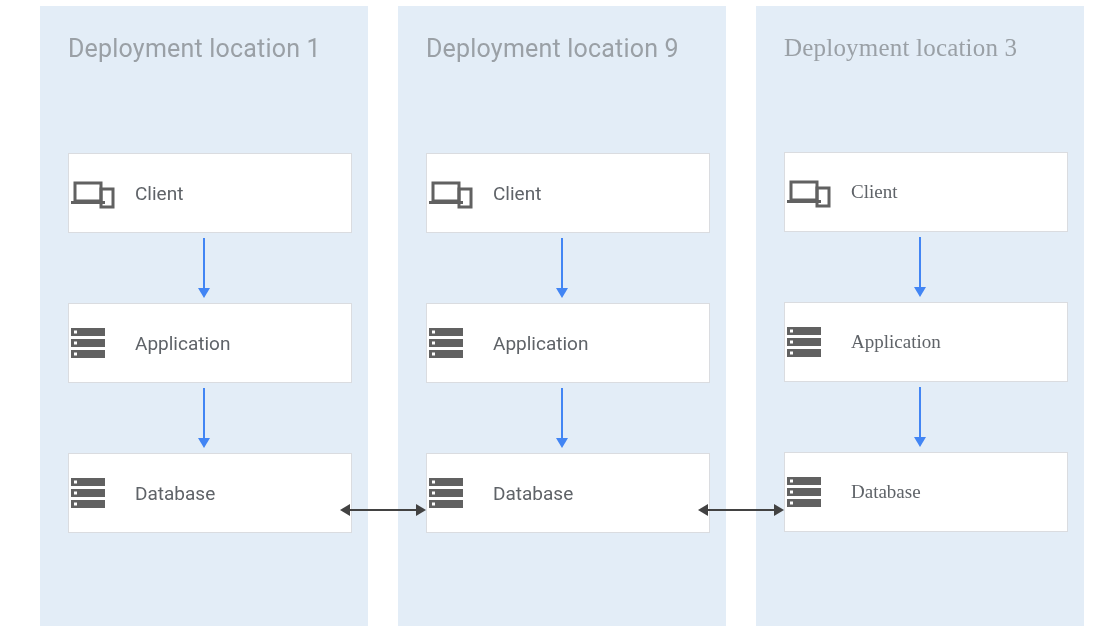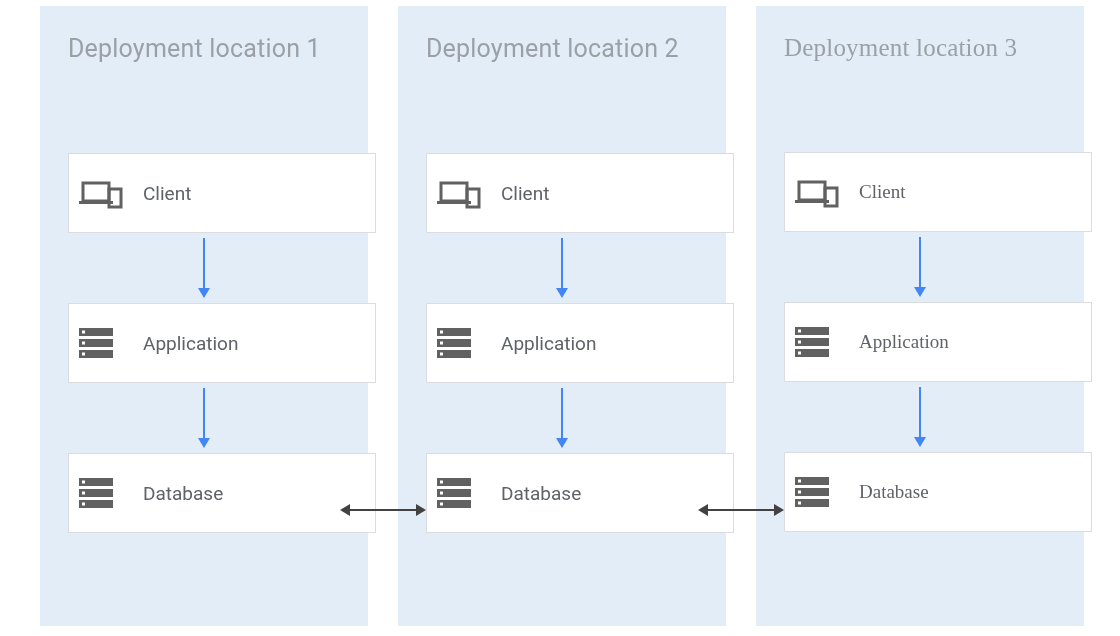--- a/index.html
+++ b/index.html
@@ -28,27 +28,27 @@
     .col-2 { left: 358px; }
     .col-3 { left: 716px; font-family: Liberation Serif, serif; }
     .col-title {
       font-size: 25px;
       font-weight: 400;
       color: #9aa0a6;
       margin-bottom: 90px;
       letter-spacing: 0.2px;
     }
     .node {
-      width: 308px;
+      width: 284px;
       height: 80px;
       background: #fff;
       border: 1px solid #dadce0;
       display: flex;
       align-items: center;
-      padding: 0 10px;
+      padding: 0 2px;
     }
     .icon-wrap {
       width: 48px;
       display: flex;
       align-items: center;
       justify-content: flex-start;
     }
     .node-label {
       font-size: 19px;
       color: #5f6368;
@@ -139,21 +139,21 @@
       <span class="icon-wrap">
         <svg width="34" height="30" viewBox="0 0 34 30">
             <use href="#server-icon-g"></use>
           </svg>
       </span>
       <span class="node-label">Database</span>
     </div>
   </div>
 
   <div class="column col-2">
-    <div class="col-title">Deployment location 2</div>
+    <div class="col-title">Deployment location 9</div>
 
     <div class="node">
       <span class="icon-wrap">
         <svg width="44" height="32" viewBox="0 0 44 32">
             <use href="#client-icon-g"></use>
           </svg>
       </span>
       <span class="node-label">Client</span>
     </div>
     <div class="v-arrow">

